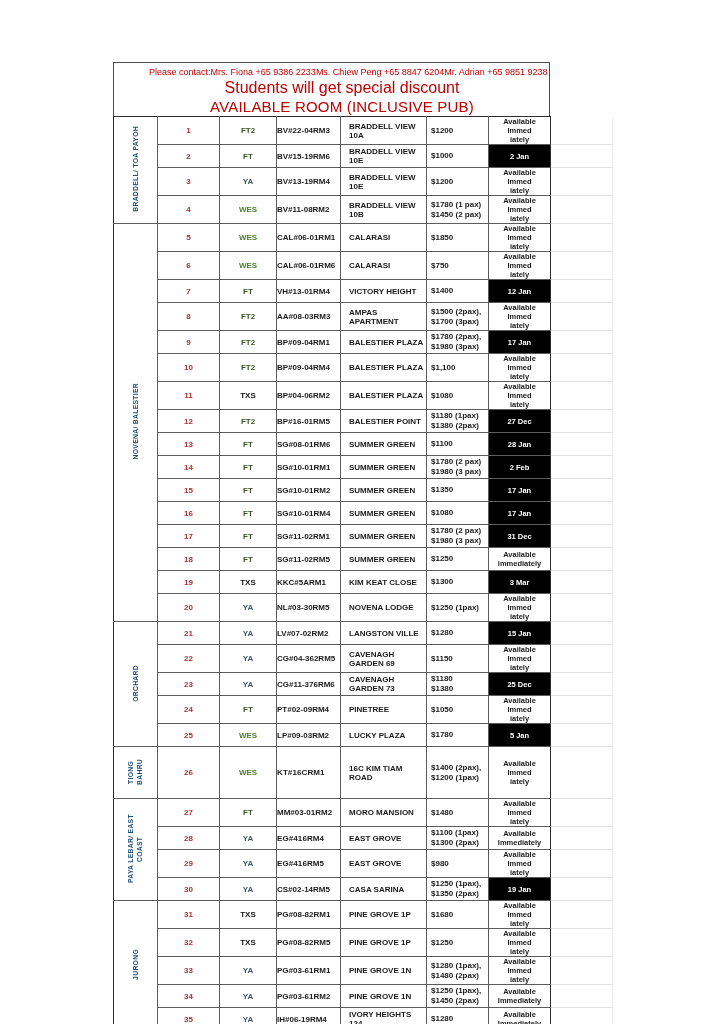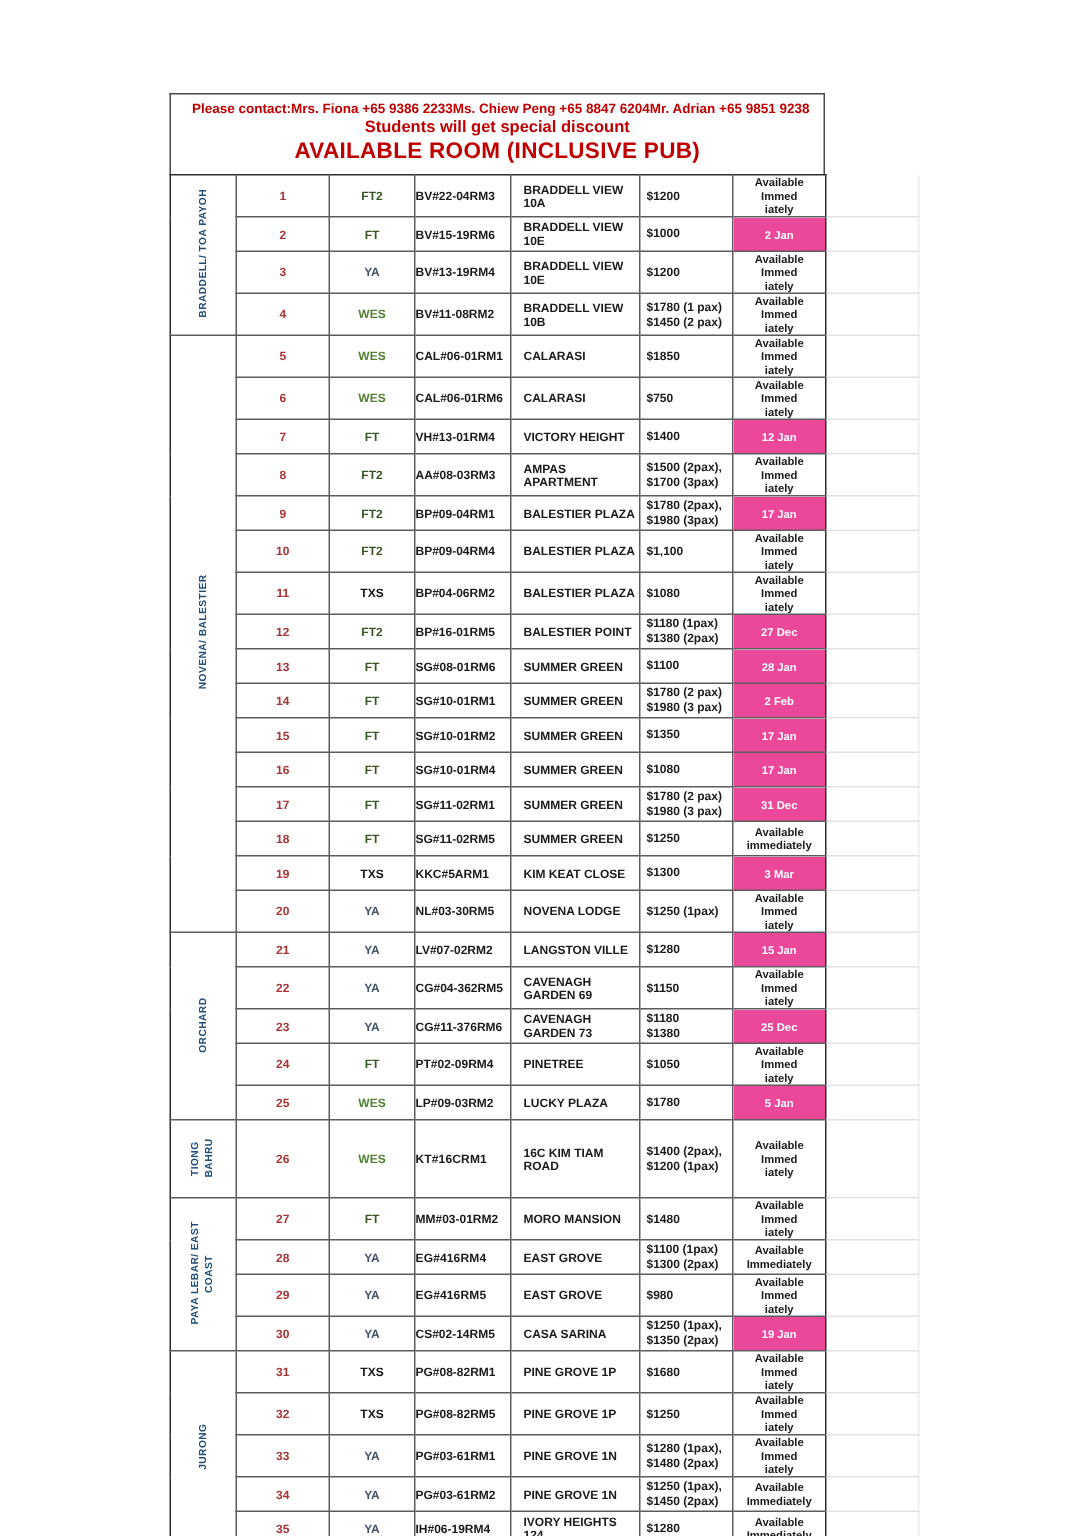--- a/index.html
+++ b/index.html
@@ -5,24 +5,24 @@
   html,body{margin:0;padding:0;background:#888;}
   .page{
     position:relative;width:724px;height:1024px;background:#ffffff;
     font-family:"Liberation Sans",sans-serif;overflow:hidden;margin:0 auto;
   }
   .doc{position:absolute;left:113px;top:62px;}
   
   .header-block{
     box-sizing:border-box;width:437px;height:54px;
     border:1px solid #4a4a4a;border-bottom:none;
-    color:#C00000;font-weight:bold;text-align:center;padding-top:4px;
+    color:#C00000;font-weight:normal;text-align:center;padding-top:4px;padding-left:21px;
   }
   .contact-line{display:flex;justify-content:space-between;padding:0 12px 0 14px;font-size:9px;white-space:nowrap;}
-  .subtitle{font-size:11px;margin-top:2px;}
+  .subtitle{font-size:16px;margin-top:2px;}
   .title{font-size:15px;margin-top:1px;letter-spacing:.2px;}
   
   table{border-collapse:collapse;table-layout:fixed;}
   td{
     box-sizing:border-box;border:1px solid #5c5c5c;
     font-size:8px;font-weight:bold;color:#1a1a1a;
     text-align:center;vertical-align:middle;padding:0 2px;overflow:hidden;
   }
   tr{height:23px;}
   tr.tall{height:52px;}
@@ -37,21 +37,21 @@
   td.num{color:#A93434;}
   td.type-ft{color:#375623;}
   td.type-ya{color:#44546A;}
   td.type-wes{color:#538135;}
   td.type-txs{color:#141414;}
   td.code{text-align:left;padding-left:0;}
   td.code.embold{font-weight:900;letter-spacing:.1px;margin-left:28px;}
   td.building{text-align:left;padding-left:8px;}
   td.price{text-align:left;padding-left:4px;line-height:1.25;}
   td.avail{font-size:7.5px;line-height:1.2;border-right:1.6px solid #2e2e2e;}
-  td.avail.green{background:#ec4899;color:#ffffff;}
+  td.avail.green{background:#000000;color:#ffffff;}
   td.ghost{
     border:none;border-bottom:1px solid #e2e2e2;border-right:1px solid #ececec;background:#ffffff;
   }
 </style>
 </head>
 <body>
 
 <div class="page">
   <div class="doc">
     <div class="header-block">

